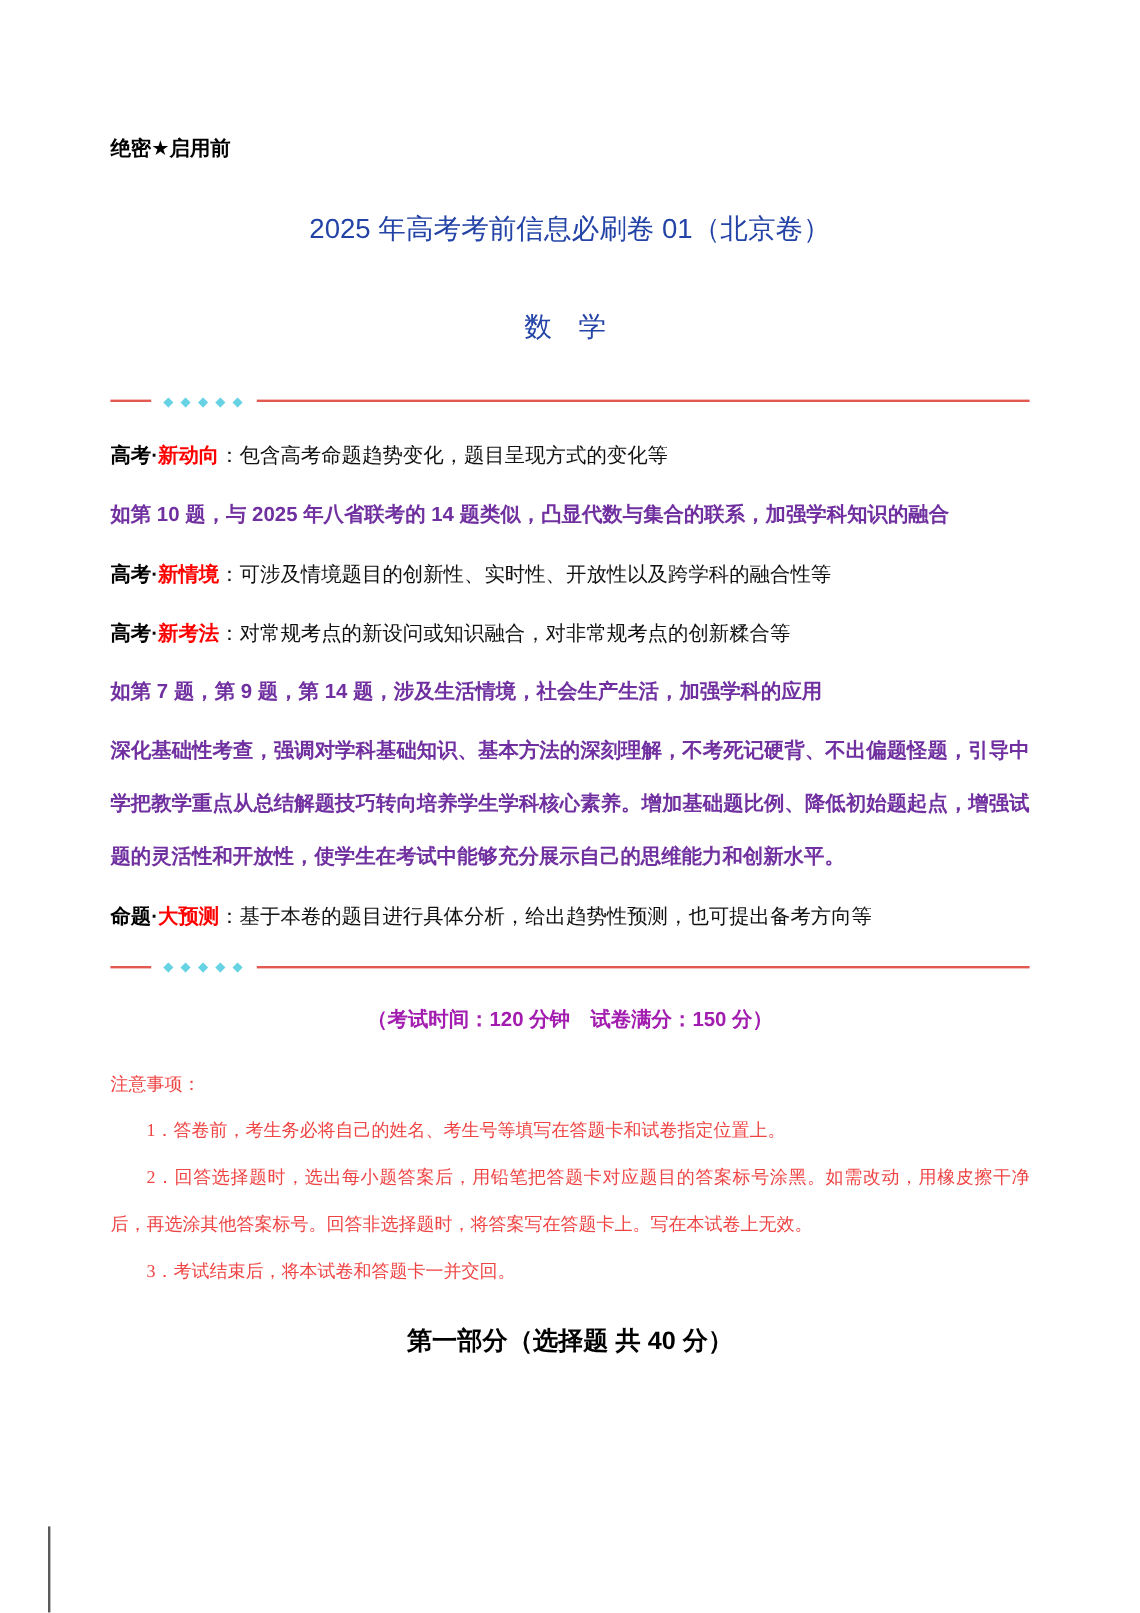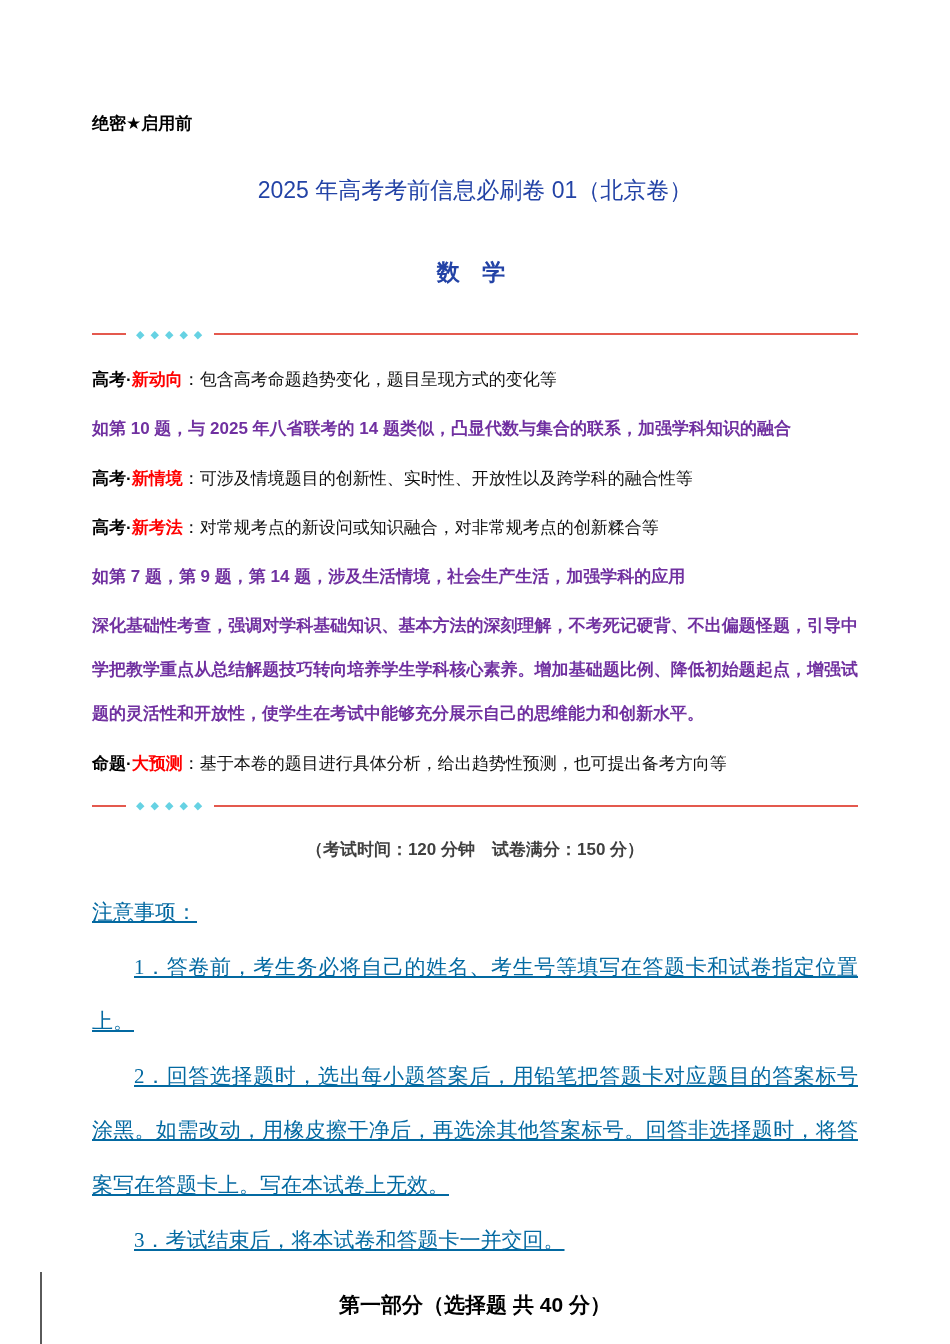--- a/index.html
+++ b/index.html
@@ -15,21 +15,21 @@
     font-weight:700;font-size:17px;line-height:1.4;margin:0 0 38px 0;color:#000;
   }
   .paper-title{
     text-align:center;color:#2343A6;
     font-family:"Liberation Sans","DejaVu Sans",sans-serif;
     font-weight:400;font-size:23px;line-height:1.4;margin:0 0 50px 0;
   }
   .subject-title{
     text-align:center;color:#2343A6;letter-spacing:8px;
     font-family:"Liberation Sans","DejaVu Sans",sans-serif;
-    font-weight:700;font-size:23px;line-height:1.4;margin:0 0 40px 0;
+    font-weight:400;font-size:23px;line-height:1.4;margin:0 0 40px 0;
   }
   .section-heading{
     font-family:"Liberation Sans","DejaVu Sans",sans-serif;
     font-weight:700;font-size:17px;line-height:1.4;margin:0 0 18px 0;color:#000;
   }
   
   .divider{display:flex;align-items:center;height:12px;margin:0 0 18px 0;}
   .div-line{height:2px;background:#E4594E;}
   .div-line-short{width:34px;}
   .div-line-long{flex:1;}
@@ -45,25 +45,25 @@
     text-align:justify;
   }
   .lbl{font-family:"Liberation Sans","DejaVu Sans",sans-serif;font-weight:700;color:#000;}
   .lbl-red{font-family:"Liberation Sans","DejaVu Sans",sans-serif;font-weight:700;color:#FF0000;}
   .purple{
     color:#7030A0;font-weight:700;
     font-family:"Liberation Sans","DejaVu Sans",sans-serif;
   }
   
   .exam-meta{
-    text-align:center;color:#404040;
+    text-align:center;color:#a21caf;
     font-family:"Liberation Sans","DejaVu Sans",sans-serif;
     font-weight:700;font-size:17px;line-height:1.6;margin:24px 0 22px 0;
   }
-  .notice p{font-size:21px;line-height:2.6;margin:0;color:#0369a1;text-decoration:underline;}
+  .notice p{font-size:15px;line-height:2.6;margin:0;color:#ef4444;}
   .notice .item{text-indent:2em;text-align:justify;}
   
   .part-title{
     text-align:center;color:#000000;
     font-family:"Liberation Sans","DejaVu Sans",sans-serif;
     font-weight:700;font-size:21px;line-height:1.5;margin:22px 0 0 0;
   }
   
   .page-edge-mark{
     position:absolute;left:40px;bottom:0;width:2px;height:72px;background:#5a5a5a;

